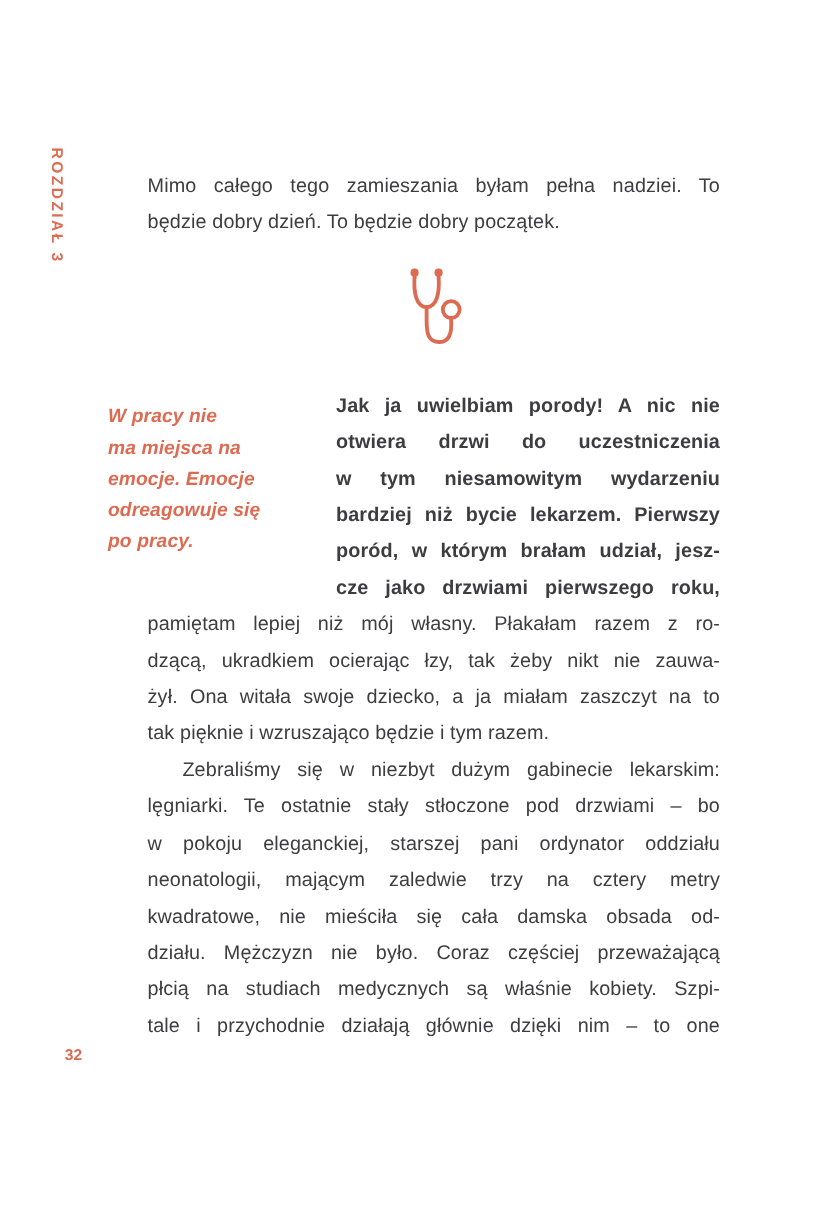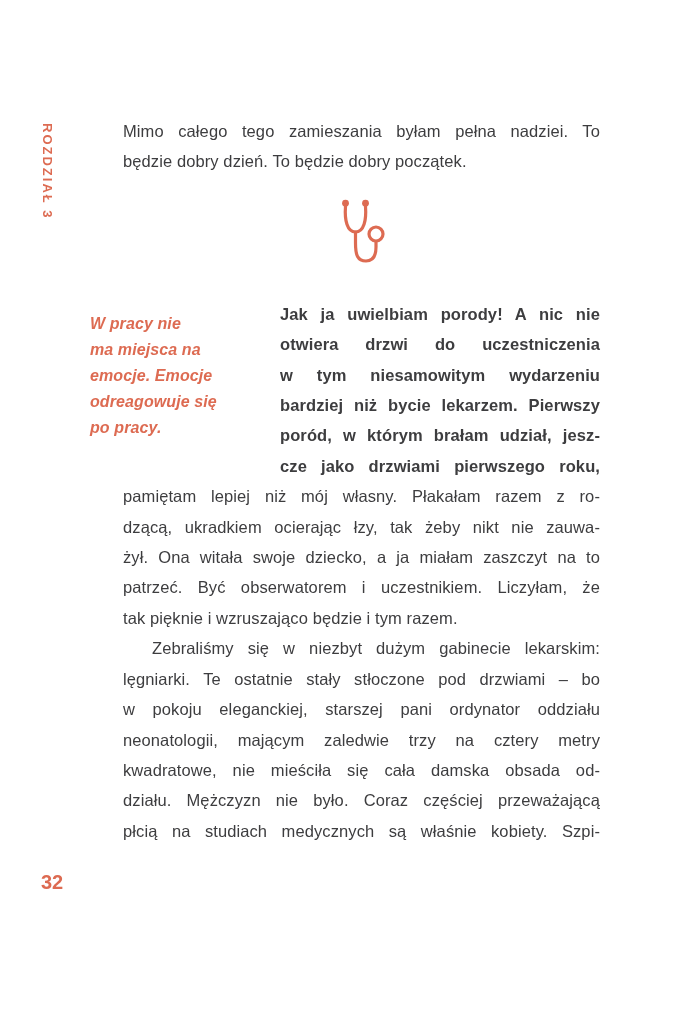--- a/index.html
+++ b/index.html
@@ -24,30 +24,30 @@
     writing-mode: vertical-rl;
     text-orientation: mixed;
     font-size: 13px;
     font-weight: 700;
     letter-spacing: 2px;
     color: var(--accent, #dd6b52);
     white-space: nowrap;
   }
   .page-number {
     position: absolute;
-    left: 41px;
+    left: 54px;
     top: 871px;
-    font-size: 20px;
+    font-size: 13px;
     font-weight: 700;
     color: var(--accent, #dd6b52);
   }
   .content {
     position: absolute;
     left: 123px;
-    top: 116px;
+    top: 140px;
     width: 477px;
     font-size: 16.5px;
   }
   .tline {
     line-height: 30.4px;
     text-align: justify;
     text-align-last: justify;
     letter-spacing: 0.1px;
     white-space: normal;
   }
@@ -120,31 +120,31 @@
           <div class="tline">bardziej niż bycie lekarzem. Pierwszy</div>
           <div class="tline">poród, w którym brałam udział, jesz-</div>
           <div class="tline">cze jako drzwiami pierwszego roku,</div>
         </div>
     </div>
 
     <div class="para last-left">
         <div class="tline">pamiętam lepiej niż mój własny. Płakałam razem z ro-</div>
         <div class="tline">dzącą, ukradkiem ocierając łzy, tak żeby nikt nie zauwa-</div>
         <div class="tline">żył. Ona witała swoje dziecko, a ja miałam zaszczyt na to</div>
-        <div class="tline">patrzeć. Być obserwatorem i uczestnikiem. Liczyłam, że</div>
         <div class="tline">tak pięknie i wzruszająco będzie i tym razem.</div>
       </div>
 
     <div class="para indent-first">
         <div class="tline">Zebraliśmy się w niezbyt dużym gabinecie lekarskim:</div>
         <div class="tline">lęgniarki. Te ostatnie stały stłoczone pod drzwiami – bo</div>
         <div class="tline">w pokoju eleganckiej, starszej pani ordynator oddziału</div>
         <div class="tline">neonatologii, mającym zaledwie trzy na cztery metry</div>
         <div class="tline">kwadratowe, nie mieściła się cała damska obsada od-</div>
         <div class="tline">działu. Mężczyzn nie było. Coraz częściej przeważającą</div>
         <div class="tline">płcią na studiach medycznych są właśnie kobiety. Szpi-</div>
+        <div class="tline">tale i przychodnie działają głównie dzięki nim – to one</div>
       </div>
 
   </div>
 
   <div class="page-number">32</div>
 
 </div>
 
 </body></html>

